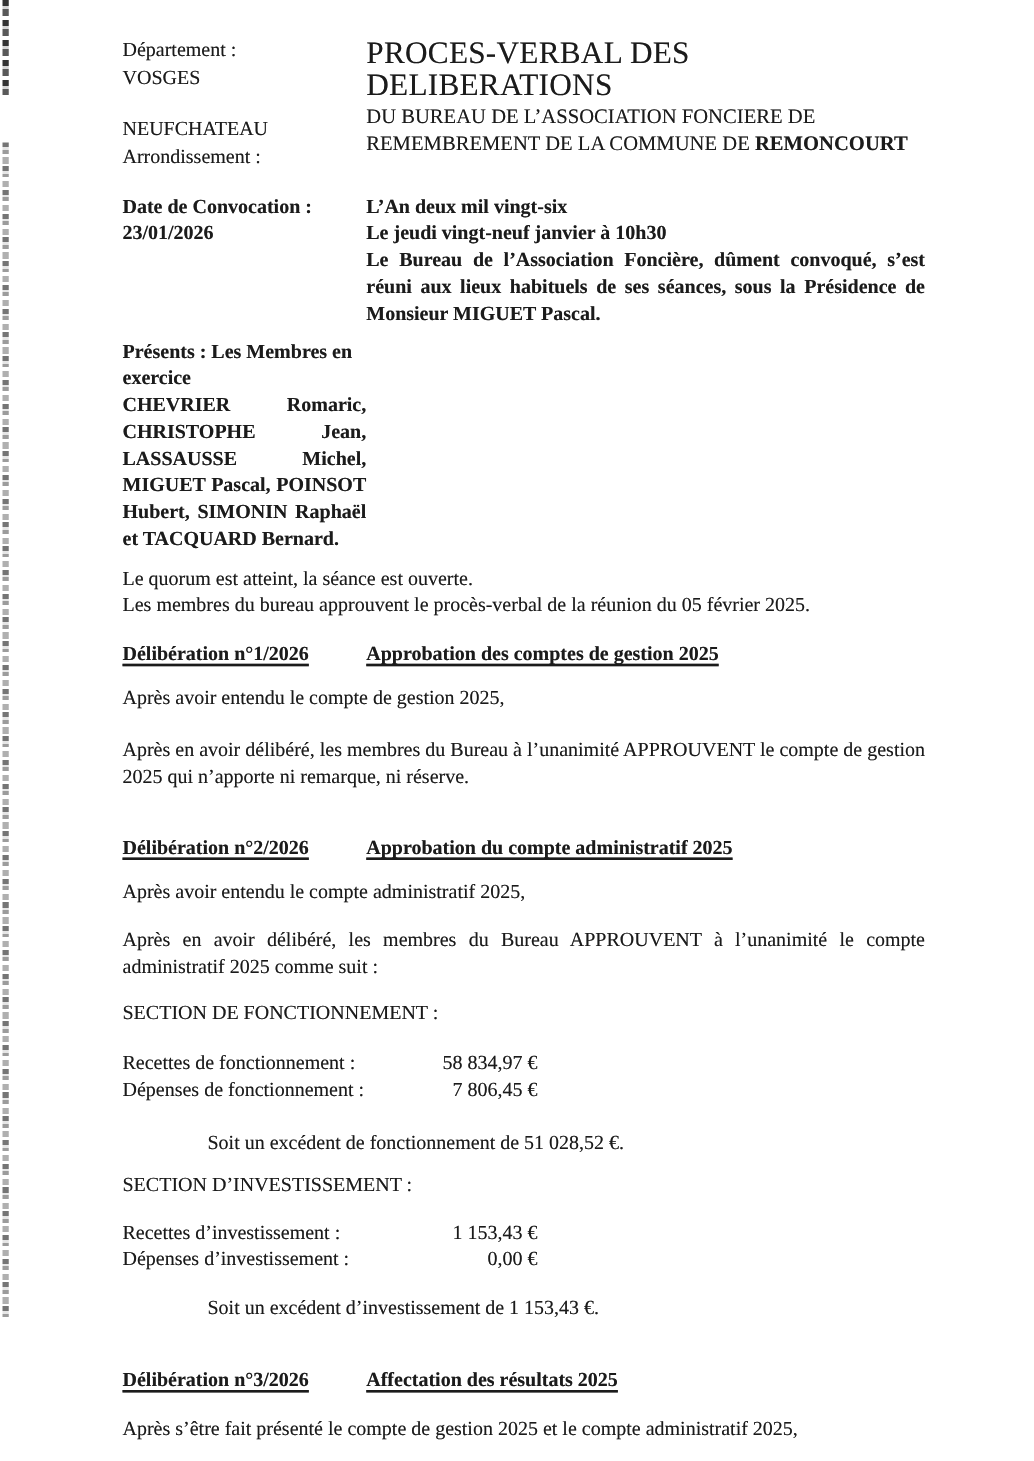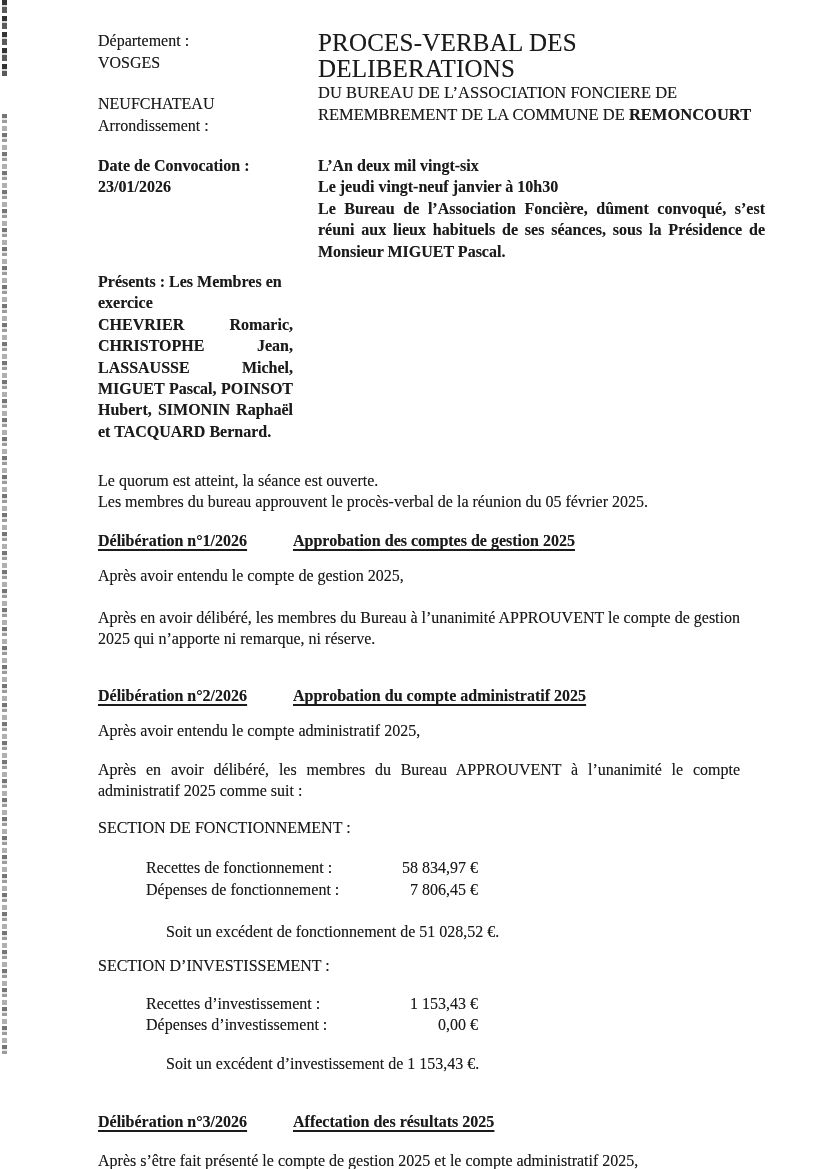--- a/index.html
+++ b/index.html
@@ -21,43 +21,43 @@
       rgba(20,20,20,.7) 7px 13px, rgba(0,0,0,0) 13px 16px);
   }
   .artifact-main{
     top:114px;height:940px;opacity:.75;
     background:repeating-linear-gradient(to bottom,
       rgba(25,25,25,.8) 0 4px, rgba(120,120,120,.25) 4px 6px,
       rgba(35,35,35,.6) 6px 9px, rgba(0,0,0,0) 9px 12px,
       rgba(45,45,45,.5) 12px 17px, rgba(0,0,0,0) 17px 19px);
   }
   .content{position:absolute;left:98px;top:30px;width:642px;font-size:16px;line-height:21px;}
-  .grid{display:grid;grid-template-columns:195px 447px;gap:25px;}
+  .grid{display:grid;grid-template-columns:195px 447px;}
   .bold{font-weight:bold;}
   .justify{text-align:justify;}
   
   .hdr-left div{line-height:22px;}
   .hdr-gap{height:19px;}
   .doc-title{font-size:25px;line-height:26px;font-weight:normal;margin:0;letter-spacing:.2px;}
   .doc-subtitle{font-size:16.5px;line-height:22px;}
   
   .sec-convocation{margin-top:18px;line-height:21.4px;}
   .sec-membres{margin-top:9px;line-height:21.4px;}
-  .sec-intro{margin-top:28px;}
+  .sec-intro{margin-top:11px;}
   .delib{margin-top:18px;font-weight:bold;}
   .delib-num{display:inline-block;width:195px;text-decoration:underline;text-decoration-thickness:1.5px;text-underline-offset:3px;}
   .delib-title{text-decoration:underline;text-decoration-thickness:1.5px;text-underline-offset:3px;}
   .delib-2{margin-top:36px;}
   .delib-3{margin-top:37px;}
   .para-sm{margin-top:14px;}
   .para-md{margin-top:18px;}
   .para-lg{margin-top:21px;}
   .section-head{margin-top:16px;}
   .section-head-2{margin-top:13px;}
-  .amount-block{margin-left:48px;width:332px;margin-top:19px;line-height:21.7px;}
+  .amount-block{width:332px;margin-top:19px;line-height:21.7px;}
   .amount-block-2{margin-top:17px;}
   .amount-row{display:flex;}
   .amount-value{margin-left:auto;}
   .soit{margin-left:68px;margin-top:20px;}
   .soit-2{margin-top:17px;}
 </style>
 </head>
 <body>
 
 <div class="page">

